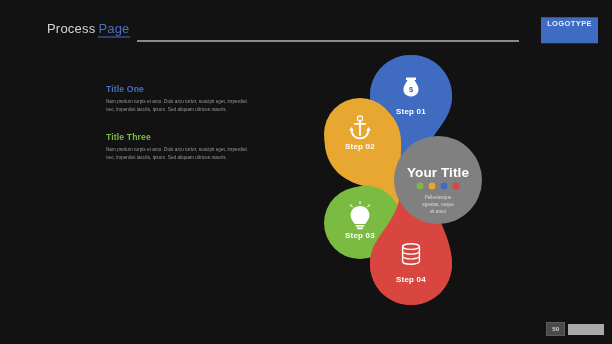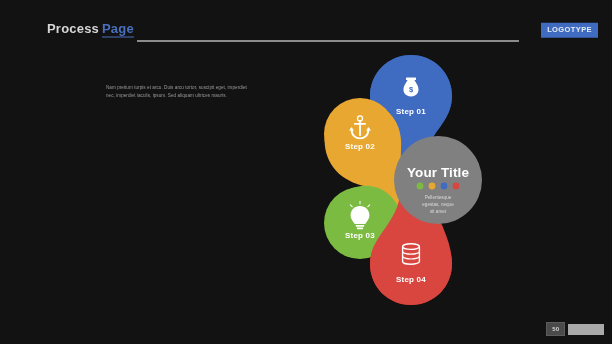--- a/index.html
+++ b/index.html
@@ -9,34 +9,34 @@
     font-family:"Liberation Sans", sans-serif;
     overflow:hidden;
     position:relative;
   }
   .slide{position:absolute;inset:0;background:#121212;}
 
   
   .header{position:absolute;left:0;top:0;width:612px;height:54px;}
   .hd-title{
     position:absolute;left:47px;top:28px;
-    font-size:13px;font-weight:bold;letter-spacing:.2px;
+    font-size:13px;font-weight:normal;letter-spacing:.2px;
     white-space:nowrap;transform:translateY(-50%);
   }
   .hd-word-1{color:#d6d6d6;}
   .hd-word-2{color:#4a6fbd;border-bottom:1.6px solid #4a6fbd;padding-bottom:1px;margin-left:3px;}
   .hd-rule{
     position:absolute;left:137px;top:40px;width:382px;height:1.6px;
     background:#8c8c8c;
   }
   .logotype{
     position:absolute;right:14px;top:30px;transform:translateY(-50%);
     background:#3f6bc0;color:#e8eef9;
     font-size:7.5px;font-weight:bold;letter-spacing:.4px;
-    padding:3px 6px 4px 6px;line-height:1;
+    padding:3px 6px 15px 6px;line-height:1;
   }
 
   
   .text-col{position:absolute;left:106px;top:84px;width:150px;}
   .tblock{margin-bottom:17px;}
   .tblock:last-child{margin-bottom:0;}
   .tblock h3{
     margin:0 0 4px 0;font-size:8.6px;font-weight:bold;letter-spacing:.15px;
   }
   .tblock p{
@@ -76,23 +76,28 @@
   <div class="header">
     <div class="hd-title">
       <span class="hd-word-1">Process</span><span class="hd-word-2">Page</span>
     </div>
     <div class="hd-rule"></div>
     <div class="logotype">LOGOTYPE</div>
   </div>
 
   <div class="text-col">
 
+    <div class="tblock">
+      <h3 style="color:#4a6fbd">Title One</h3>
+      <p>Nam pretium turpis et arcu. Duis arcu tortor, suscipit eget, imperdiet nec, imperdiet iaculis, ipsum. Sed aliquam ultrices mauris.</p>
+    </div>
 
 
     <div class="tblock">
+      <h3 style="color:#7cbb42">Title Three</h3>
       <p>Nam pretium turpis et arcu. Duis arcu tortor, suscipit eget, imperdiet nec, imperdiet iaculis, ipsum. Sed aliquam ultrices mauris.</p>
     </div>
 
 
   </div>
 
   <div class="diagram">
     <svg width="200" height="268" viewBox="0 0 200 268" xmlns="http://www.w3.org/2000/svg">
 
       <g>

